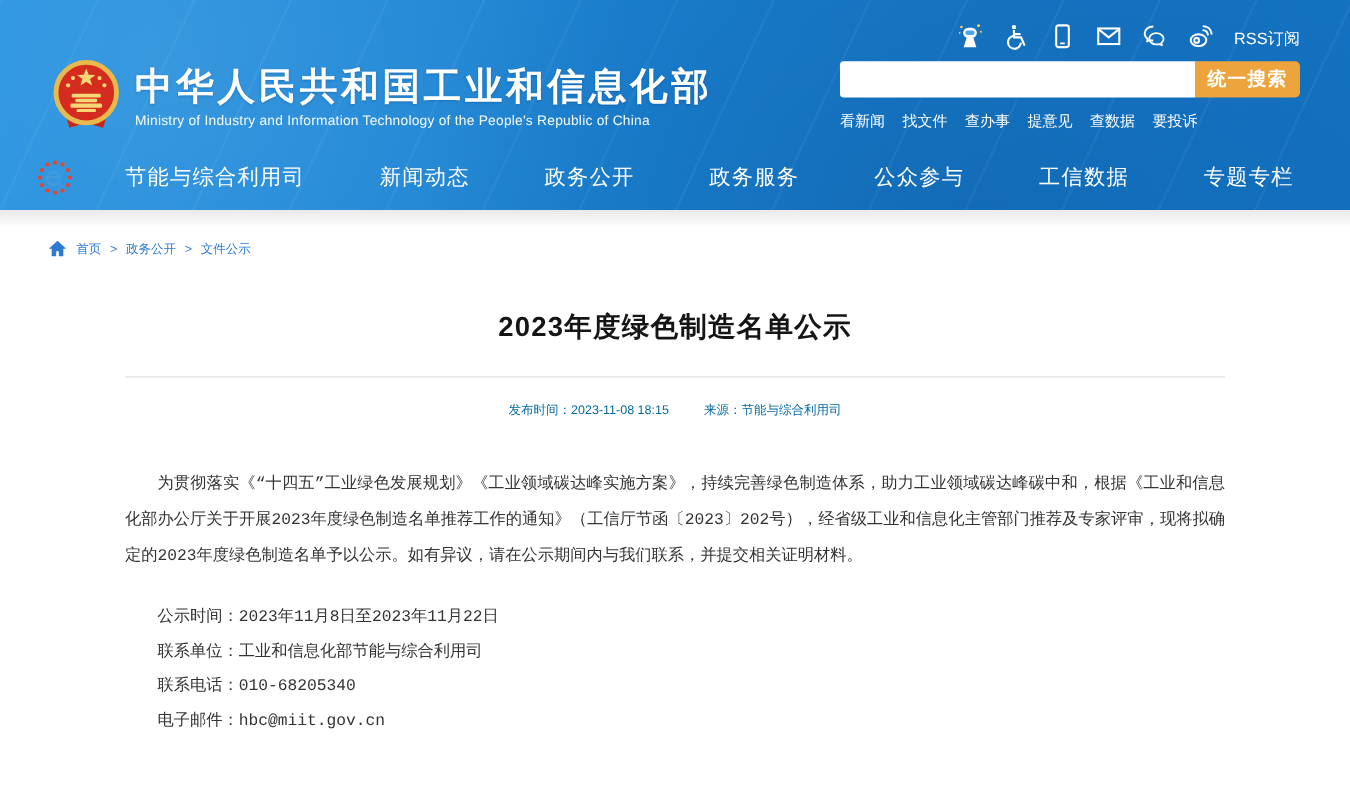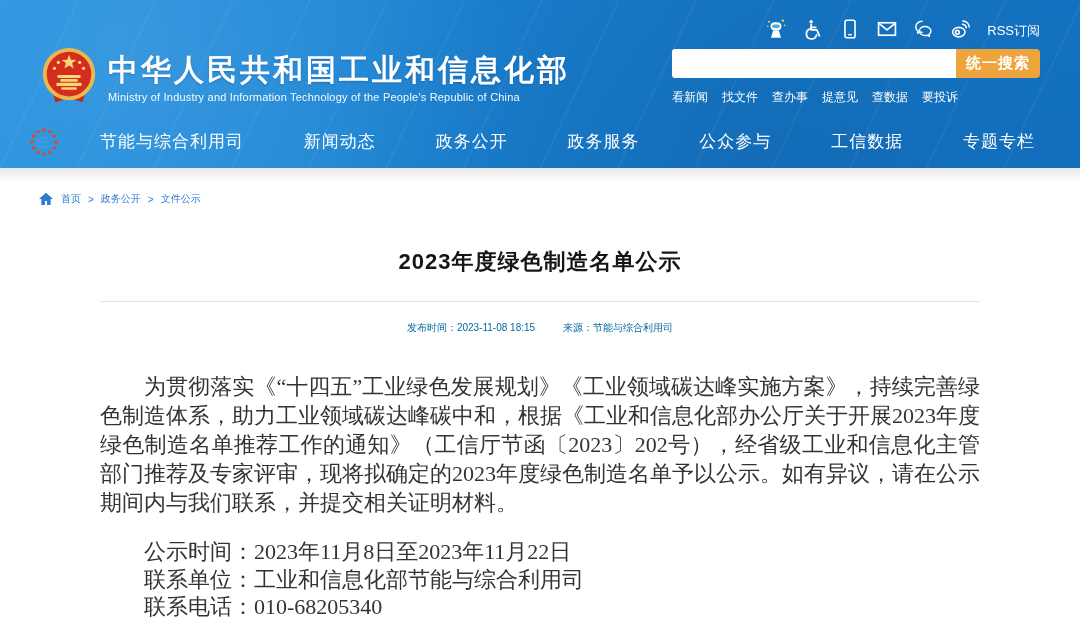--- a/index.html
+++ b/index.html
@@ -54,22 +54,22 @@
   .home-icon { width:16px; height:16px; display:inline-flex; }
 
   
   .article { width:880px; margin:0 auto; }
   .article-title { text-align:center; font-size:22px; font-weight:bold; color:#151515;
     margin-top:32px; letter-spacing:1px; }
   .title-divider { border:none; border-top:1px solid #e3e3e3; margin:24px 0 0; }
   .article-meta { text-align:center; color:#0369a1; font-size:10px; margin-top:19px; }
   .article-meta .src { margin-left:28px; }
 
-  .article-body { font-family:Liberation Serif, serif; color:#333;
-    font-size:22px; }
+  .article-body { font-family:Liberation Mono, monospace; color:#333;
+    font-size:13px; }
   .article-body p { text-indent:2em; line-height:29px; margin-top:37px; text-align:justify; }
   .contact-block { margin-top:21px; }
   .contact-block div { text-indent:2em; line-height:27.5px; }
 </style>
 </head>
 <body>
 
 <header class="site-header">
 
   <div class="topbar">
@@ -210,15 +210,16 @@
   <div class="article-meta">
     <span>发布时间：</span><span>2023-11-08 18:15</span><span class="src"><span>来源：</span><span>节能与综合利用司</span></span>
   </div>
 
   <div class="article-body">
     <p>为贯彻落实《“十四五”工业绿色发展规划》《工业领域碳达峰实施方案》，持续完善绿色制造体系，助力工业领域碳达峰碳中和，根据《工业和信息化部办公厅关于开展2023年度绿色制造名单推荐工作的通知》（工信厅节函〔2023〕202号），经省级工业和信息化主管部门推荐及专家评审，现将拟确定的2023年度绿色制造名单予以公示。如有异议，请在公示期间内与我们联系，并提交相关证明材料。</p>
     <div class="contact-block">
       <div>公示时间：2023年11月8日至2023年11月22日</div>
       <div>联系单位：工业和信息化部节能与综合利用司</div>
       <div>联系电话：010-68205340</div>
+      <div>电子邮件：hbc@miit.gov.cn</div>
     </div>
   </div>
 </main>
 
 </body></html>

